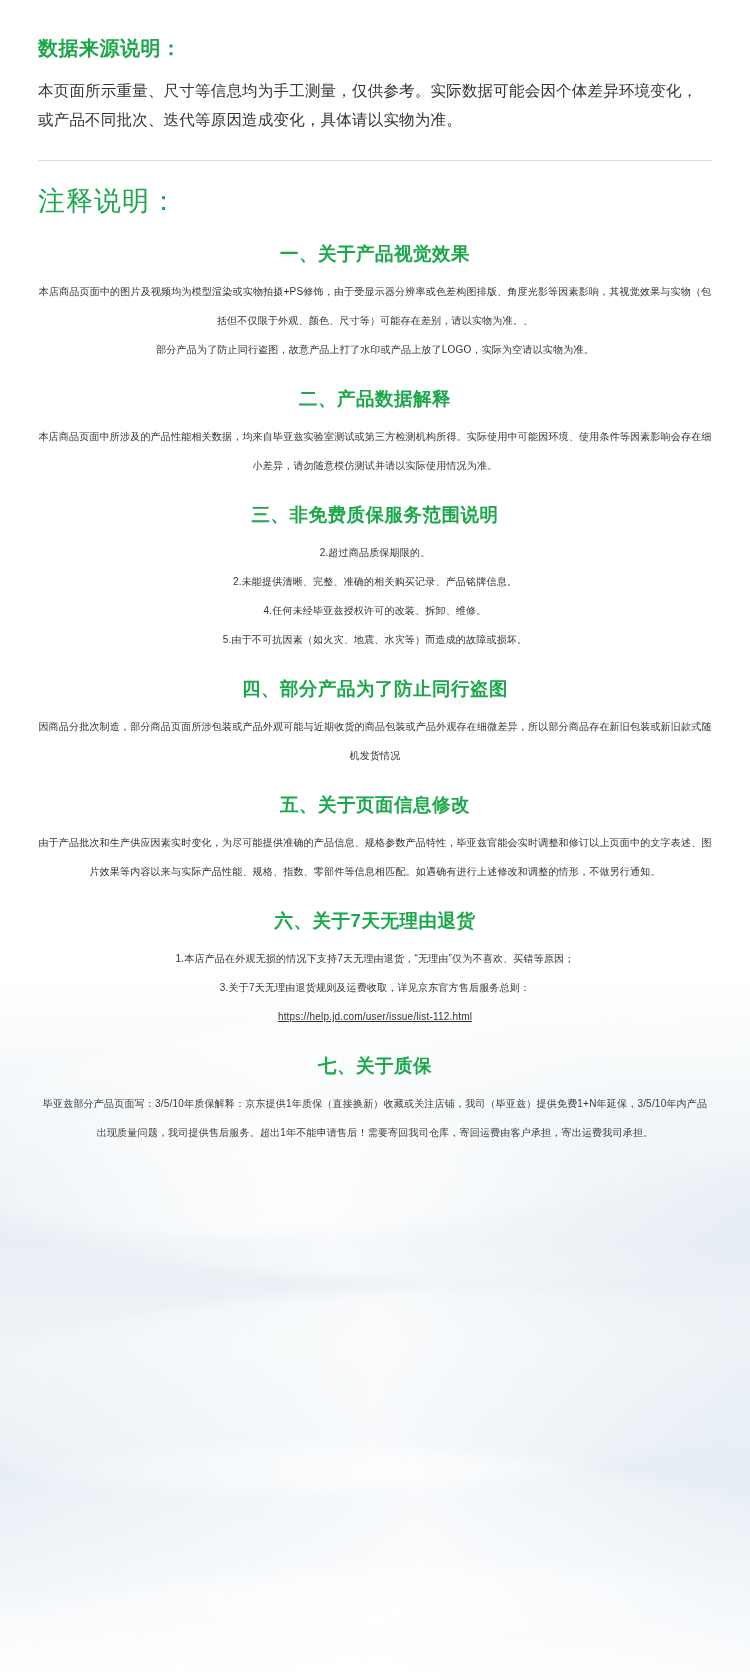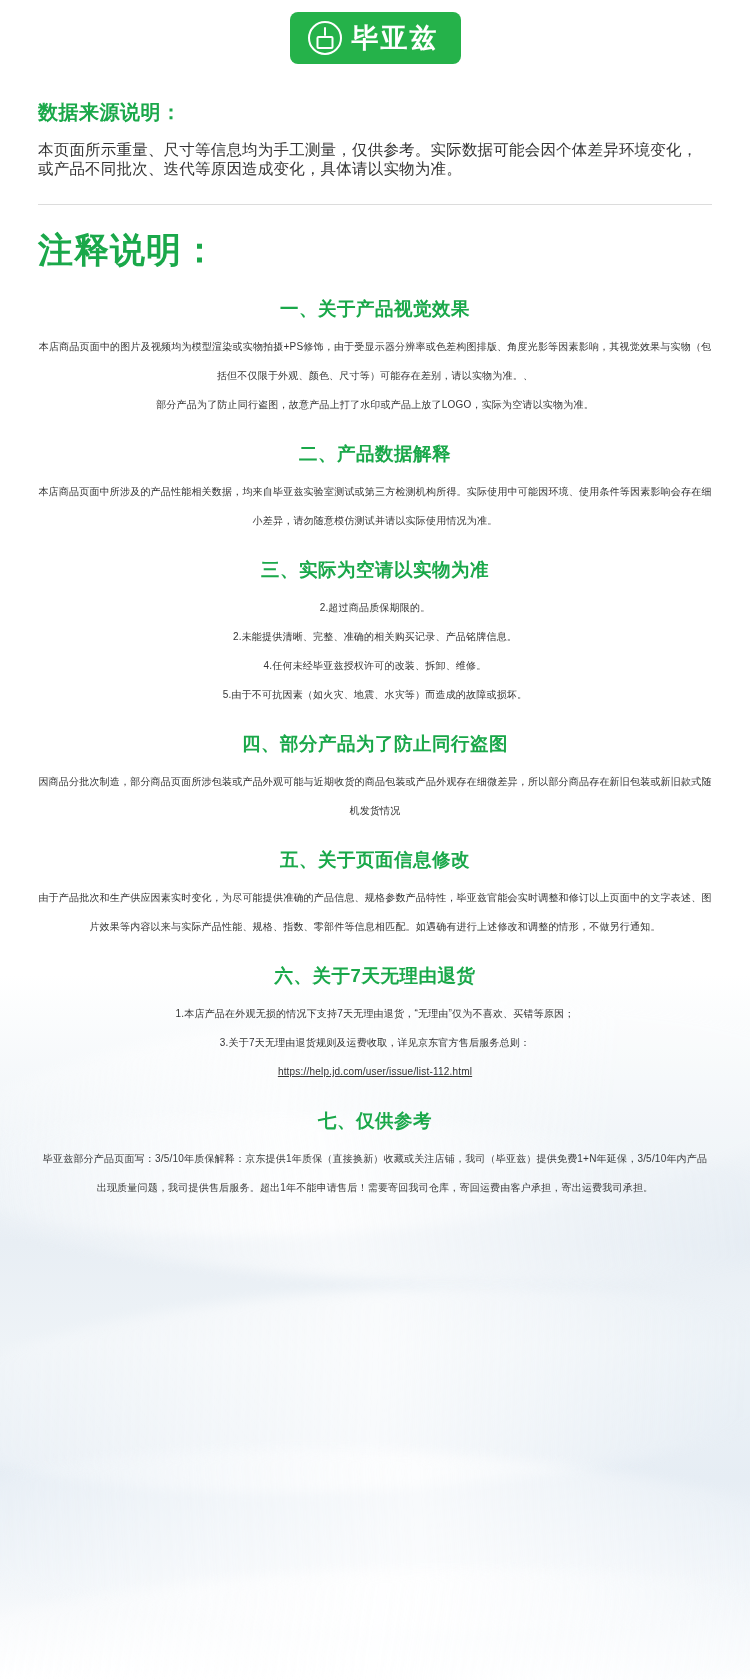--- a/index.html
+++ b/index.html
@@ -101,33 +101,33 @@
     color: #1aa84a;
     font-size: 20px;
     font-weight: bold;
     margin: 0 0 14px 0;
     letter-spacing: 0.5px;
   }
   .block-source { margin-top: 35px; }
   p.para {
     color: #333333;
     font-size: 15.5px;
-    line-height: 19px;
+    line-height: 29px;
     margin: 0;
     letter-spacing: 0.2px;
   }
   .divider {
     height: 1px;
     background: #dcdcdc;
     margin: 26px 0 22px 0;
   }
   h1.main-title {
     color: #1aa84a;
-    font-size: 35px;
-    font-weight: bold;
+    font-size: 27px;
+    font-weight: normal;
     margin: 0 0 22px 0;
     letter-spacing: 1px;
   }
   .item { margin-bottom: 22px; text-align: center; }
   h3.item-title {
     color: #1aa84a;
     font-size: 18.5px;
     font-weight: bold;
     margin: 0 0 11px 0;
     letter-spacing: 0.5px;
@@ -147,26 +147,20 @@
 
 <div class="page">
   <div class="swoosh sw1"></div>
   <div class="swoosh sw2"></div>
   <div class="swoosh sw3"></div>
   <div class="swoosh sw4"></div>
   <div class="swoosh sw5"></div>
 
   <div class="content">
 
-    <div class="logo-wrap">
-      <div class="logo">
-        <span class="logo-mark"></span>
-        <span class="logo-text">毕亚兹</span>
-      </div>
-    </div>
 
     <div class="body-wrap">
 
       <div class="block-source">
         <h2 class="sec-title">数据来源说明：</h2>
         <p class="para">本页面所示重量、尺寸等信息均为手工测量，仅供参考。实际数据可能会因个体差异环境变化，或产品不同批次、迭代等原因造成变化，具体请以实物为准。</p>
       </div>
 
       <div class="divider"></div>
 
@@ -182,21 +176,21 @@
         </div>
 
         <div class="item">
           <h3 class="item-title">二、产品数据解释</h3>
           <div class="lines">
             <p>本店商品页面中所涉及的产品性能相关数据，均来自毕亚兹实验室测试或第三方检测机构所得。实际使用中可能因环境、使用条件等因素影响会存在细小差异，请勿随意模仿测试并请以实际使用情况为准。</p>
           </div>
         </div>
 
         <div class="item">
-          <h3 class="item-title">三、实际为空请以实物为准</h3>
+          <h3 class="item-title">三、非免费质保服务范围说明</h3>
           <div class="lines">
             <p>2.超过商品质保期限的。</p>
             <p>2.未能提供清晰、完整、准确的相关购买记录、产品铭牌信息。</p>
             <p>4.任何未经毕亚兹授权许可的改装、拆卸、维修。</p>
             <p>5.由于不可抗因素（如火灾、地震、水灾等）而造成的故障或损坏。</p>
           </div>
         </div>
 
         <div class="item">
           <h3 class="item-title">四、部分产品为了防止同行盗图</h3>
@@ -215,21 +209,21 @@
         <div class="item">
           <h3 class="item-title">六、关于7天无理由退货</h3>
           <div class="lines">
             <p>1.本店产品在外观无损的情况下支持7天无理由退货，“无理由”仅为不喜欢、买错等原因；</p>
             <p>3.关于7天无理由退货规则及运费收取，详见京东官方售后服务总则：</p>
             <p class="link-line">https://help.jd.com/user/issue/list-112.html</p>
           </div>
         </div>
 
         <div class="item item-warranty">
-          <h3 class="item-title">七、仅供参考</h3>
+          <h3 class="item-title">七、关于质保</h3>
           <div class="lines">
             <p>毕亚兹部分产品页面写：3/5/10年质保解释：京东提供1年质保（直接换新）收藏或关注店铺，我司（毕亚兹）提供免费1+N年延保，3/5/10年内产品出现质量问题，我司提供售后服务。超出1年不能申请售后！需要寄回我司仓库，寄回运费由客户承担，寄出运费我司承担。</p>
           </div>
         </div>
 
       </div>
     </div>
   </div>
 </div>
 

